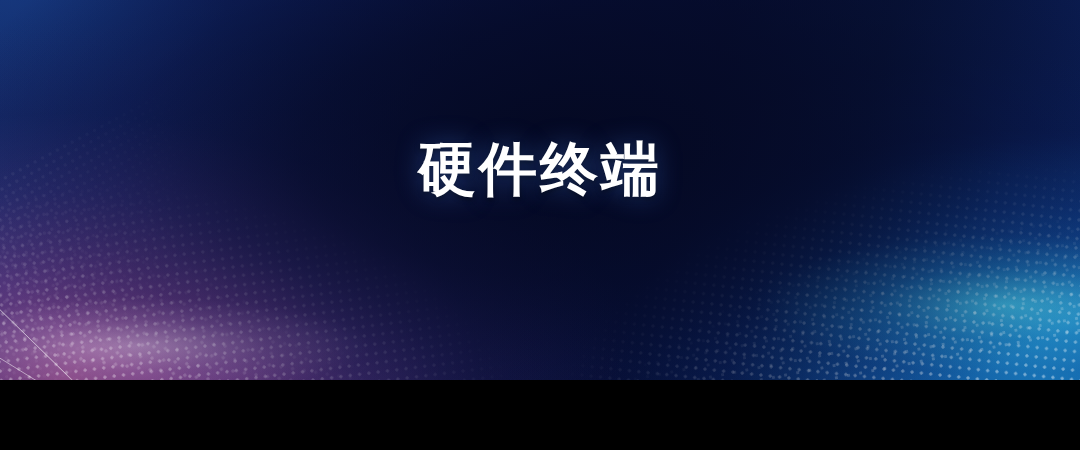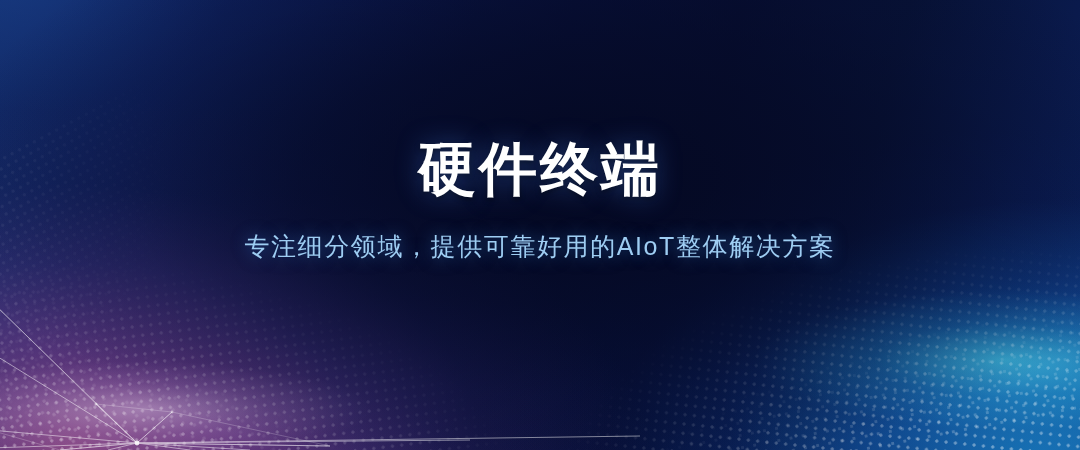--- a/index.html
+++ b/index.html
@@ -3,21 +3,21 @@
 <meta charset="utf-8">
 <style>
   html, body {
     margin: 0;
     padding: 0;
     background: #000;
   }
   #banner {
     position: relative;
     width: 1080px;
-    height: 450px;
+    height: 380px;
     overflow: hidden;
     font-family: "Liberation Sans", "DejaVu Sans", sans-serif;
     background: #0c4a6e;
   }
 
   
   .bg-layer { position: absolute; inset: 0; }
 
   .bg-base {
     background:
@@ -205,16 +205,15 @@
       <polyline points="-10,430 60,450 137,443"></polyline>
       <polyline points="172,412 330,446 137,443"></polyline>
     </g>
     <circle cx="137" cy="443" r="2.4" fill="#ffffff" opacity="0.85"></circle>
     <circle cx="96" cy="404" r="1.5" fill="#ffffff" opacity="0.5"></circle>
     <circle cx="172" cy="412" r="1.4" fill="#ffffff" opacity="0.45"></circle>
   </svg>
 
   <div class="content">
     <h1 class="headline">硬件终端</h1>
-    <p class="subline">专注细分领域，提供可靠好用的AIoT整体解决方案</p>
   </div>
 
 </div>
 
 </body></html>

